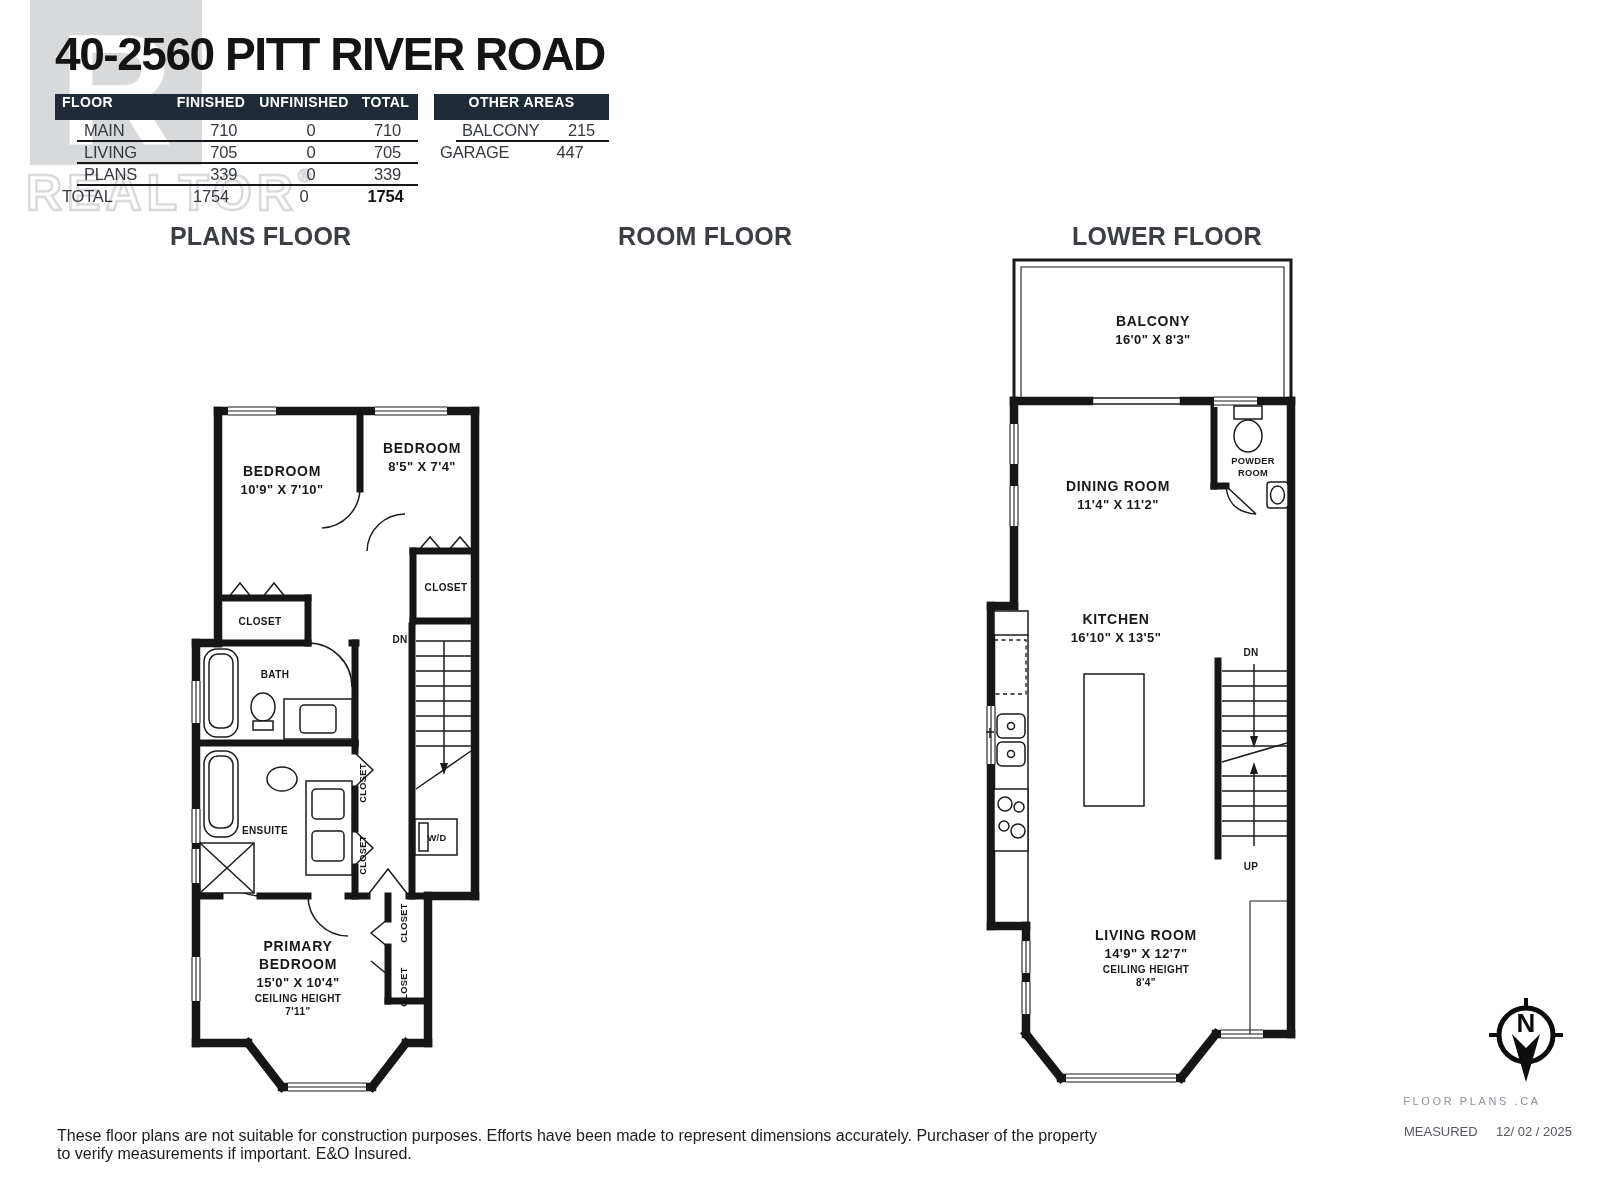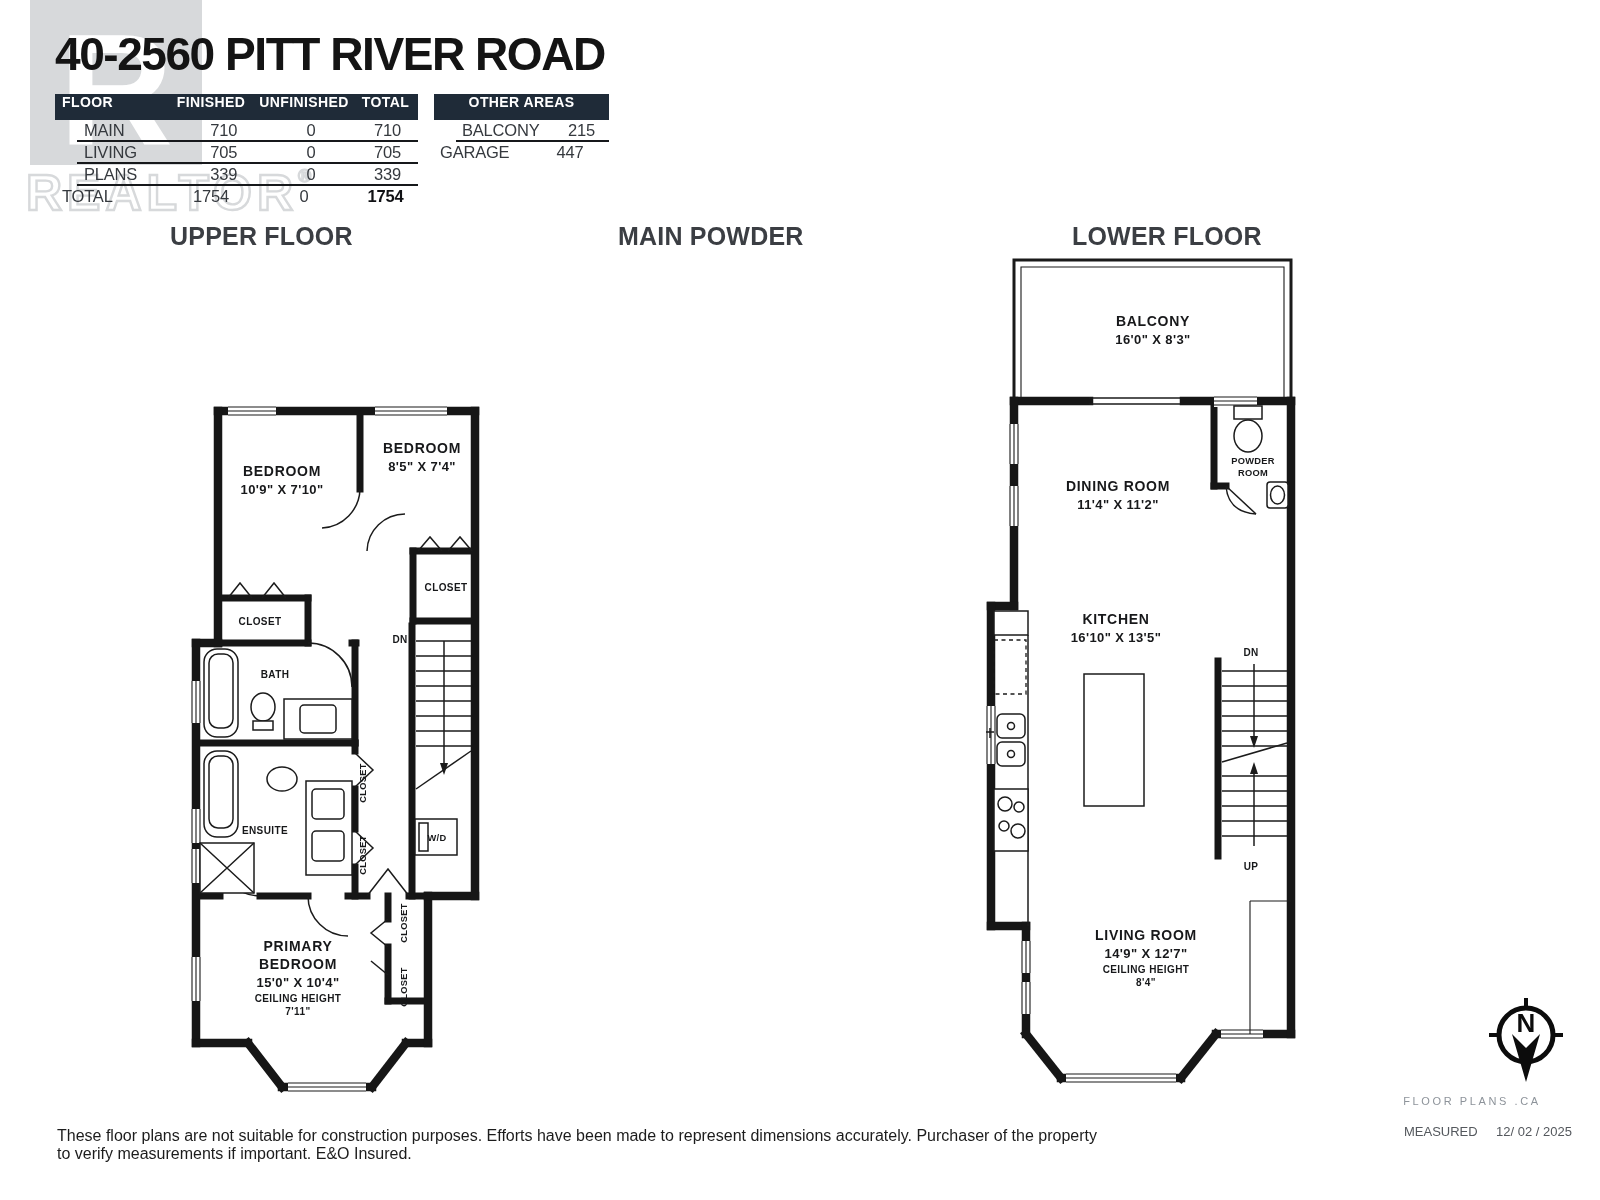--- a/index.html
+++ b/index.html
@@ -119,22 +119,22 @@
       <div class="c-name">BALCONY</div>
       <div class="c-val">215</div>
     </div>
     <div class="trow">
       <div class="c-name">GARAGE</div>
       <div class="c-val">447</div>
     </div>
   </div>
 
   
-  <div class="fh z" style="left:170px;top:222px;">UPPER FLOOR</div>
-  <div class="fh z" style="left:618px;top:222px;">MAIN POWDER</div>
+  <div class="fh z" style="left:170px;top:222px;">PLANS FLOOR</div>
+  <div class="fh z" style="left:618px;top:222px;">ROOM FLOOR</div>
   <div class="fh z" style="left:1072px;top:222px;">LOWER FLOOR</div>
 
   
   <svg class="z" style="left:160px;top:246px;width:350px;height:715px;" viewBox="0 0 350 715">
     <g>
       <path class="w" d="M58,20 H315"></path>
       <path class="w" d="M58,20 V252"></path>
       <path class="w" d="M36,252 H58"></path>
       <path class="w" d="M36,252 V652"></path>
       <path class="w" d="M36,652 H88"></path>

